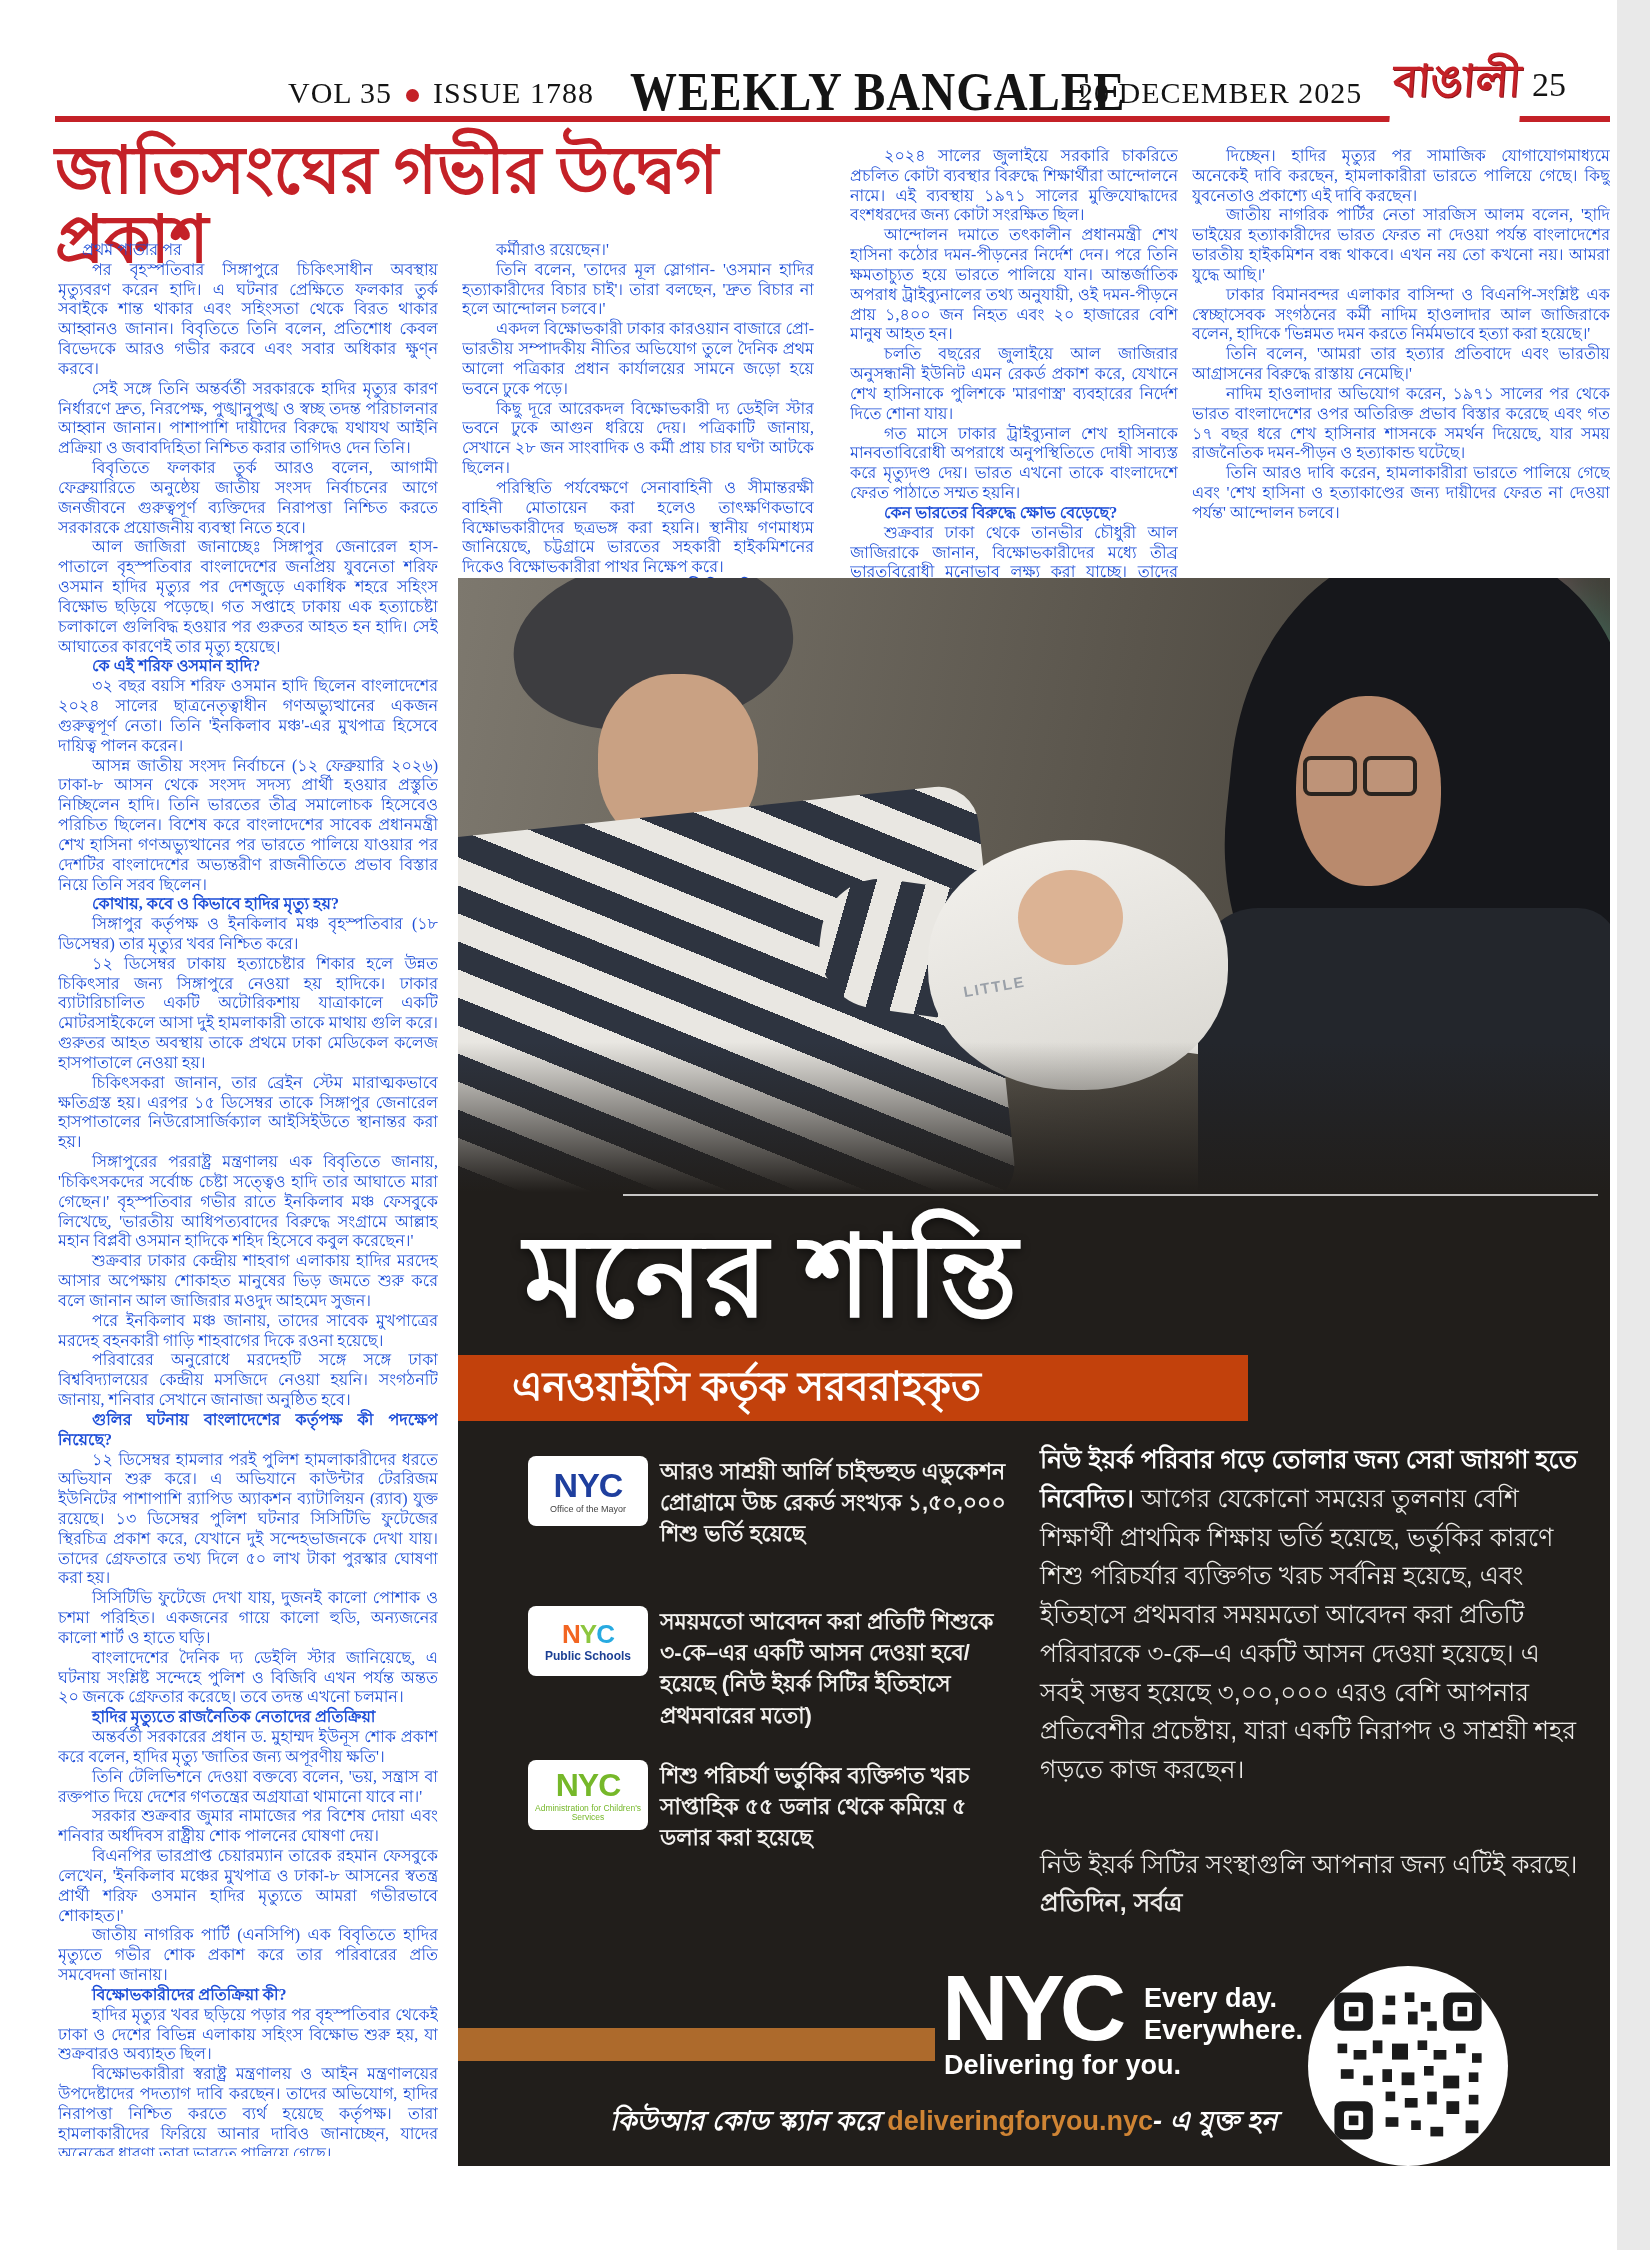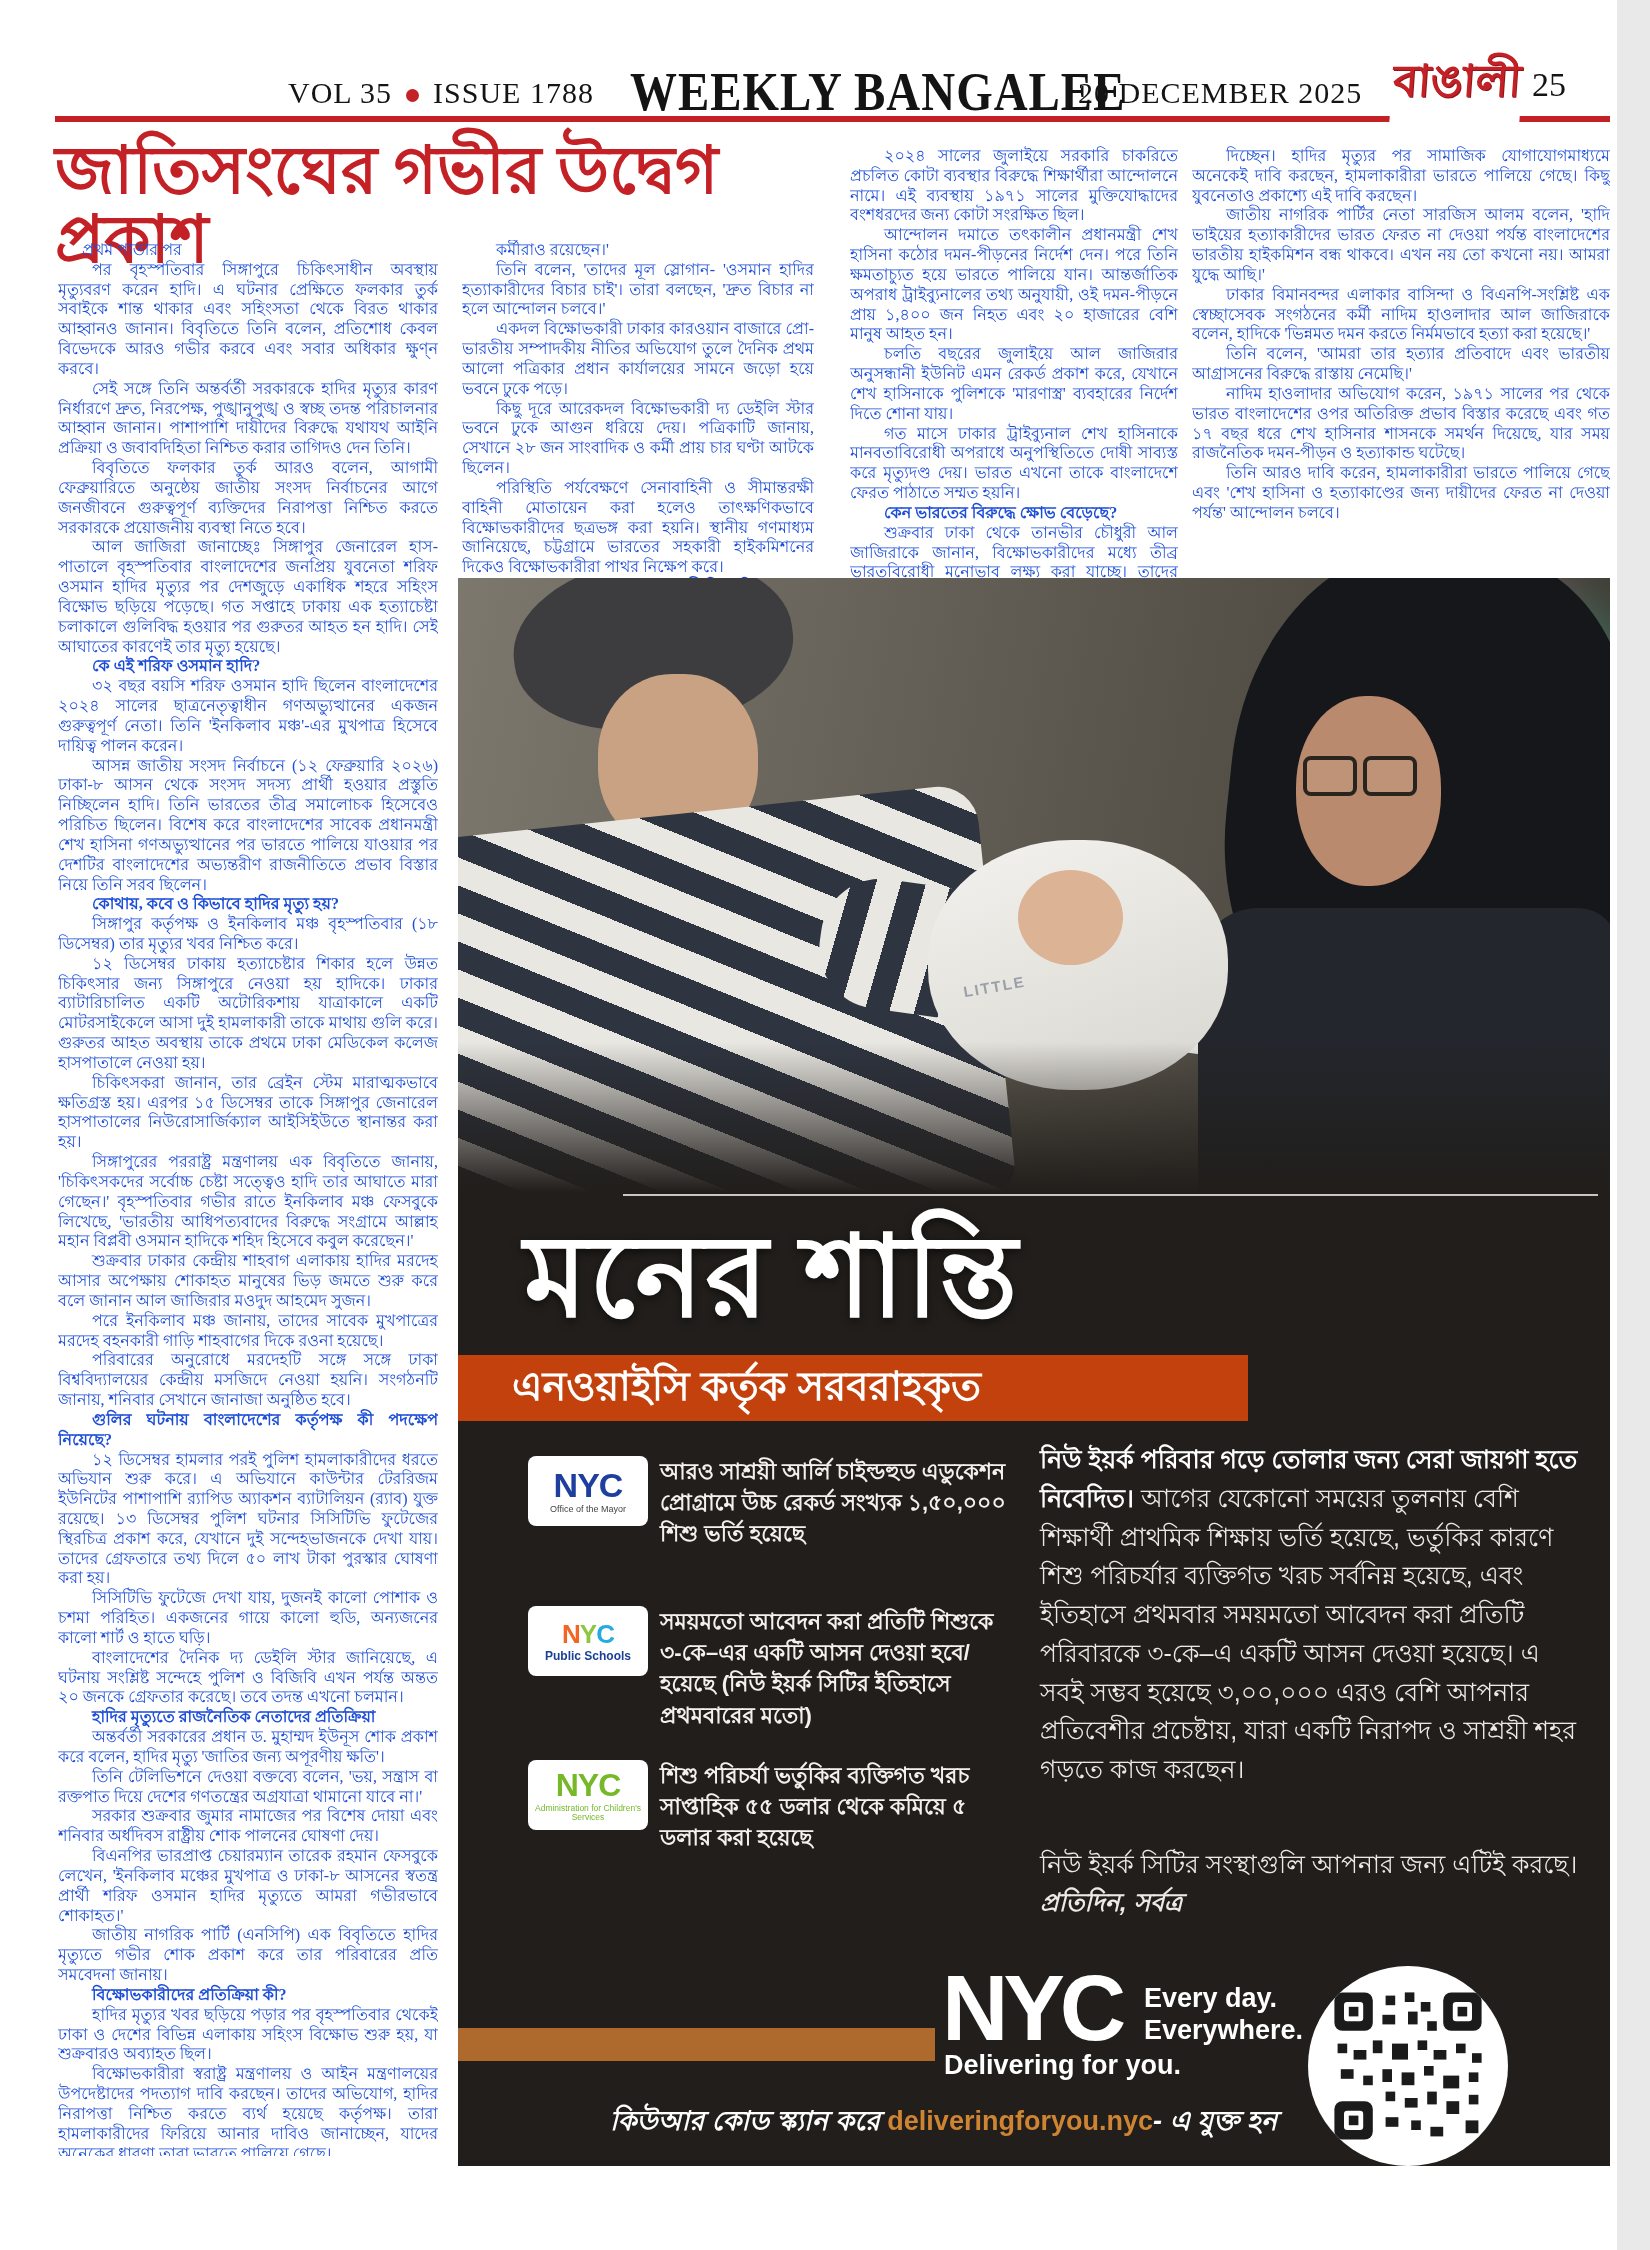--- a/index.html
+++ b/index.html
@@ -62,21 +62,21 @@
   .logo-nyc.green{font-size:32px;color:#76b82a;}
   .logo-nyc.multi{font-size:26px;}
   .logo-nyc.multi .n{color:#f26522;}.logo-nyc.multi .y{color:#8dc63f;}.logo-nyc.multi .c{color:#27aae1;}
   .logo-sub{font-size:9px;color:#444;margin-top:3px;text-align:center;}
   .logo-sub.ps{color:#1b3f94;font-weight:bold;font-size:12px;}
   .logo-sub.acs{color:#76b82a;font-size:8.5px;}
   .ad-item-text{margin-left:12px;font-size:22px;line-height:1.42;font-weight:bold;color:#f3f1ee;}
   .ad-para{position:absolute;left:582px;top:862px;width:545px;font-size:25px;line-height:1.55;color:#eceae7;}
   .ad-para .lead{font-weight:bold;color:#ffffff;}
   .ad-closing{position:absolute;left:582px;top:1268px;width:545px;font-size:25px;line-height:1.5;color:#eceae7;}
-  .ad-closing .it{font-style:italic;font-weight:bold;margin-top:28px;}
+  .ad-closing .it{font-weight:bold;margin-top:28px;}
   .ad-orangestub{position:absolute;left:0;top:1450px;width:477px;height:33px;background:#ad6a2c;}
   .nycmark{position:absolute;left:484px;top:1384px;font-size:92px;font-weight:bold;letter-spacing:-5px;color:#fff;line-height:1;}
   .tagline{position:absolute;left:686px;top:1404px;font-size:27px;font-weight:bold;color:#fff;line-height:1.2;}
   .delivering{position:absolute;left:486px;top:1472px;font-size:27px;font-weight:bold;color:#fff;}
   .qr-wrap{position:absolute;left:850px;top:1388px;width:200px;height:200px;border-radius:50%;background:#fff;
            display:flex;align-items:center;justify-content:center;overflow:hidden;}
   .qr-wrap svg{width:160px;height:160px;}
   .ad-caption{position:absolute;left:152px;top:1522px;width:700px;font-size:27px;color:#fff;}
   .ad-caption .pfx,.ad-caption .sfx{font-style:italic;font-weight:bold;}
   .ad-caption .lnk{color:#cf8434;font-weight:bold;font-style:normal;}

